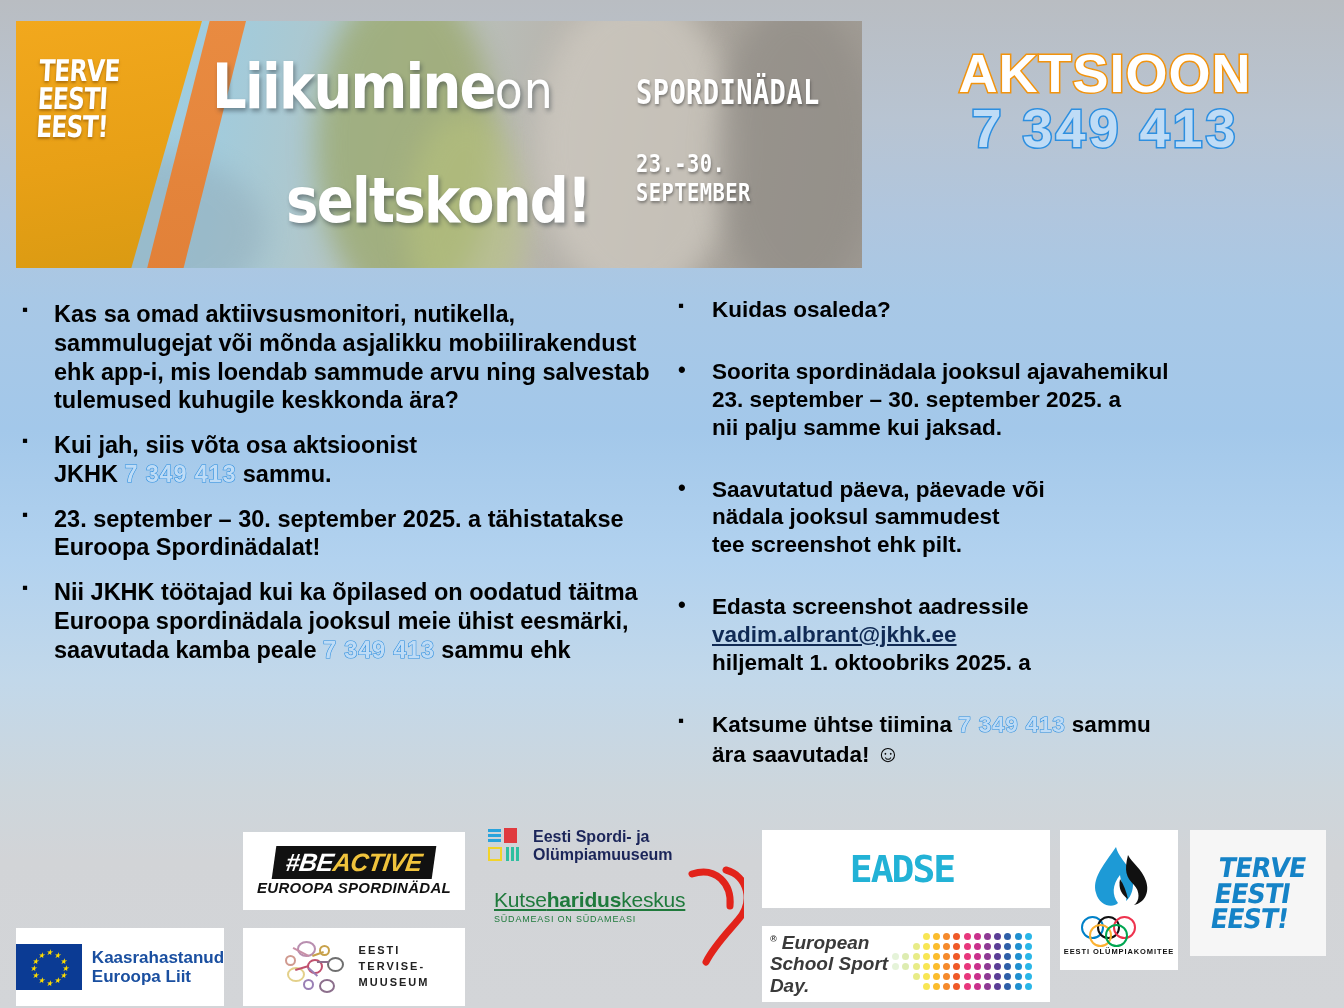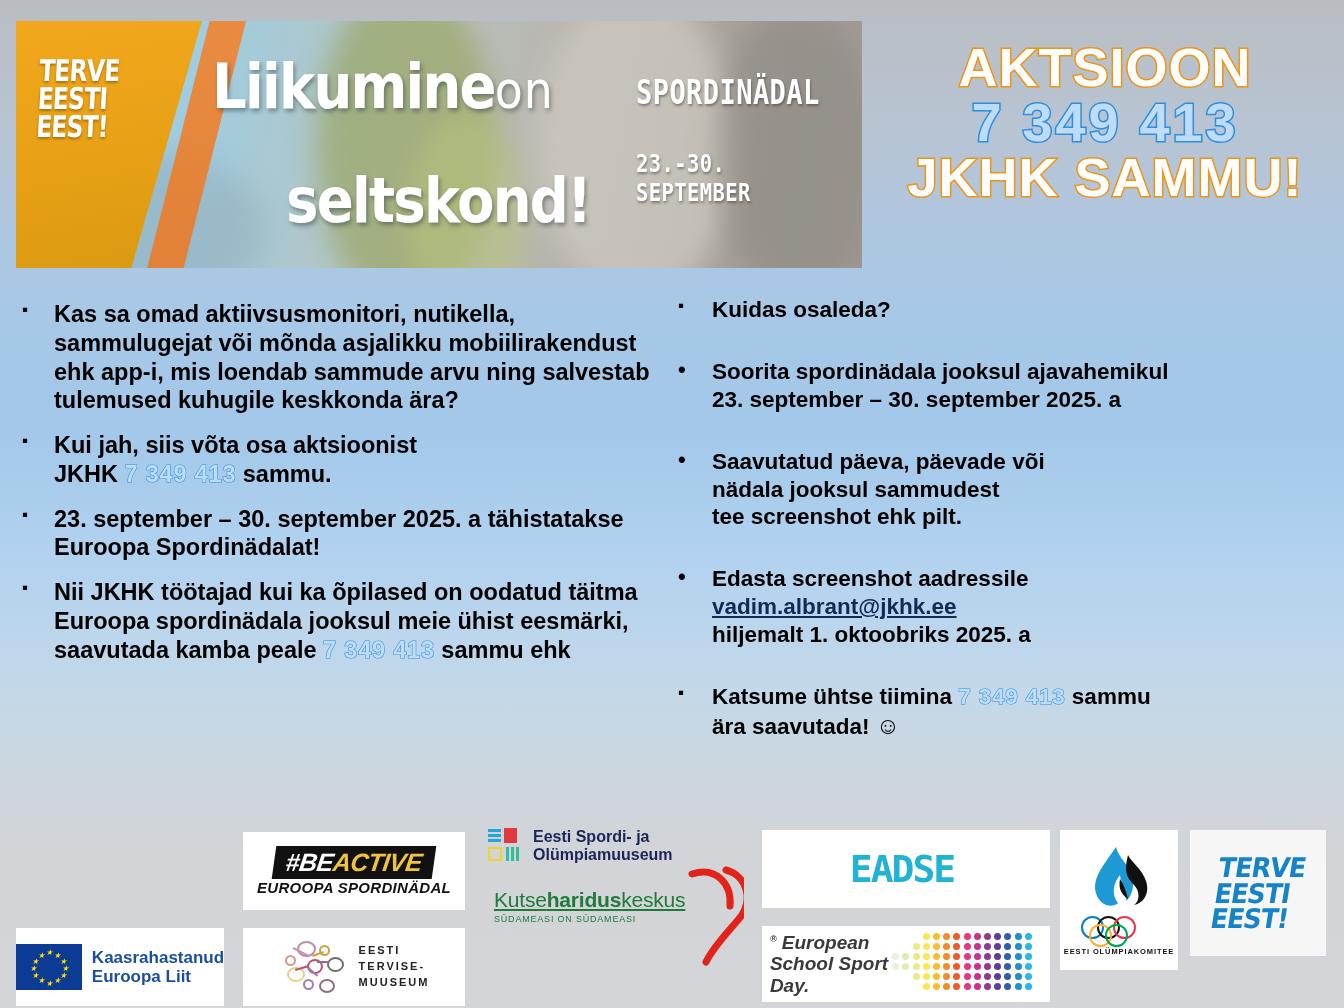--- a/index.html
+++ b/index.html
@@ -77,21 +77,21 @@
   .b-right2{
     position:absolute;left:620px;top:128px;
     color:#fff;font-family:"DejaVu Sans Mono", monospace;font-weight:bold;
     font-size:25px;letter-spacing:.5px;
     transform:scaleX(.82);transform-origin:left top;
     text-shadow:1px 2px 3px rgba(50,50,50,.5);
   }
 
   
   .headline{
-    position:absolute;left:880px;top:40px;width:450px;text-align:center;
+    position:absolute;left:880px;top:46px;width:450px;text-align:center;
     font-family:"Liberation Sans", sans-serif;font-weight:bold;
     line-height:1.02;
   }
   .hl-line{font-size:54px;letter-spacing:1px;}
   .hl-orange{
     color:#ffffff;
     -webkit-text-stroke:3px #f2930d;
     paint-order:stroke fill;
   }
   .hl-blue{
@@ -238,21 +238,20 @@
     <span>Liikumine</span><span class="on">on</span>
   </div>
   <div class="b-head2">seltskond!</div>
   <div class="b-right1">SPORDINÄDAL</div>
   <div class="b-right2">23.-30. SEPTEMBER</div>
 </div>
 
 <div class="headline">
   <div class="hl-line hl-orange">AKTSIOON</div>
   <div class="hl-line hl-blue">7 349 413</div>
-  <div class="hl-line hl-orange">JKHK SAMMU!</div>
 </div>
 
 <div class="col col-left" id="left-col">
     <div class="bullet">
       <span class="mark sq">▪</span>
       <span class="txt"><span>Kas sa omad aktiivsusmonitori, nutikella, sammulugejat või mõnda asjalikku mobiilirakendust ehk app-i, mis loendab sammude arvu ning salvestab tulemused kuhugile keskkonda ära?</span></span>
     </div>
     <div class="bullet">
       <span class="mark sq">▪</span>
       <span class="txt"><span>Kui jah, siis võta osa aktsioonist</span><br><span>JKHK </span><span class="num">7 349 413</span><span> sammu.</span></span>
@@ -267,21 +266,21 @@
     </div>
   </div>
 
 <div class="col col-right" id="right-col">
     <div class="bullet">
       <span class="mark sq">▪</span>
       <span class="txt"><span>Kuidas osaleda?</span></span>
     </div>
     <div class="bullet">
       <span class="mark dot">•</span>
-      <span class="txt"><span>Soorita spordinädala jooksul ajavahemikul</span><br><span>23. september – 30. september 2025. a</span><br></span>
+      <span class="txt"><span>Soorita spordinädala jooksul ajavahemikul</span><br><span>23. september – 30. september 2025. a</span><br><span>nii palju samme kui jaksad.</span></span>
     </div>
     <div class="bullet">
       <span class="mark dot">•</span>
       <span class="txt"><span> Saavutatud päeva, päevade või</span><br><span>nädala jooksul sammudest</span><br><span>tee screenshot ehk pilt.</span></span>
     </div>
     <div class="bullet">
       <span class="mark dot">•</span>
       <span class="txt"><span> Edasta screenshot aadressile</span><br><a class="mail" href="#">vadim.albrant@jkhk.ee</a><br><span>hiljemalt 1. oktoobriks 2025. a</span></span>
     </div>
     <div class="bullet">

